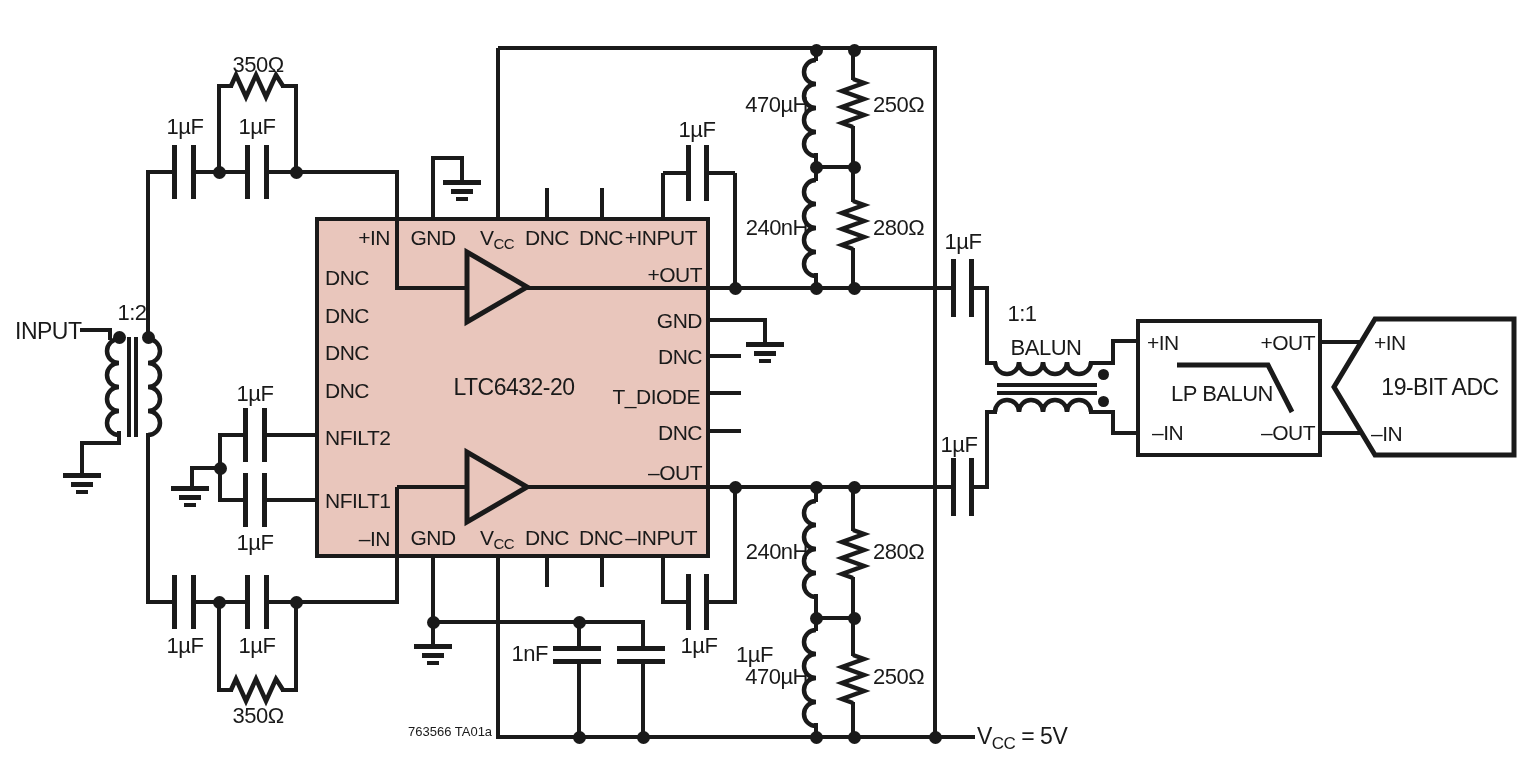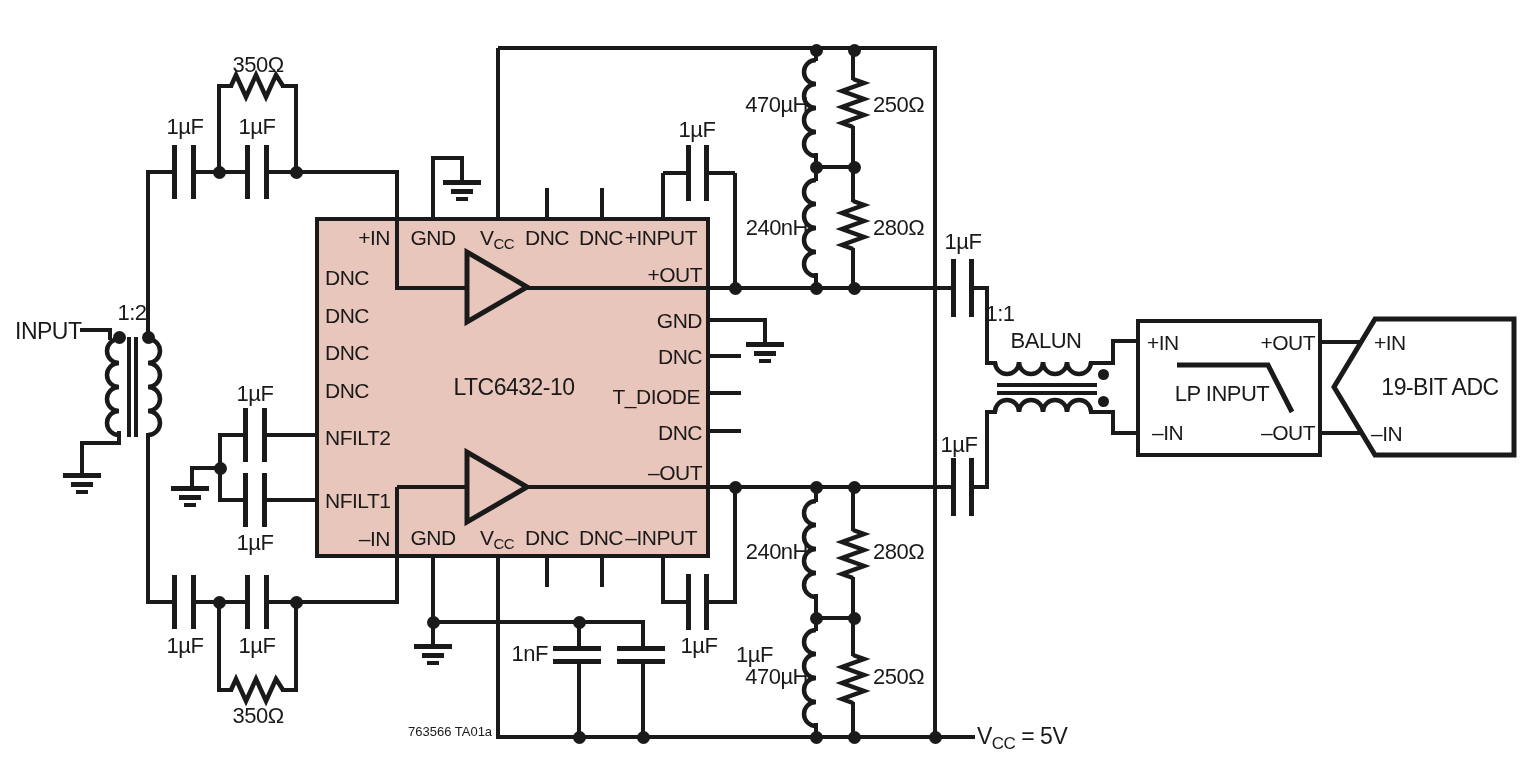--- a/index.html
+++ b/index.html
@@ -120,36 +120,36 @@
   <div class="t ra" style="left:808px;top:228px">240nH</div>
   <div class="t la" style="left:873px;top:228px">280Ω</div>
   <div class="t ra" style="left:808px;top:552px">240nH</div>
   <div class="t la" style="left:873px;top:552px">280Ω</div>
   <div class="t ra" style="left:808px;top:677px">470µH</div>
   <div class="t la" style="left:873px;top:677px">250Ω</div>
 
   <div class="t ca" style="left:963px;top:242px">1µF</div>
   <div class="t ca" style="left:959px;top:445px">1µF</div>
 
-  <div class="t ca" style="left:1000px;top:314px">1:1</div>
-  <div class="t ca" style="left:1046px;top:341px">BALUN</div>
+  <div class="t ca" style="left:1022px;top:314px">1:1</div>
+  <div class="t ca" style="left:1046px;top:348px">BALUN</div>
 
   <div class="t la pin" style="left:1147px;top:342px;z-index:4">+IN</div>
   <div class="t ra pin" style="left:1315px;top:342px;z-index:4">+OUT</div>
   <div class="t la pin" style="left:1152px;top:432px;z-index:4">–IN</div>
   <div class="t ra pin" style="left:1315px;top:432px;z-index:4">–OUT</div>
-  <div class="t ca" style="left:1222px;top:394px;z-index:4">LP INPUT</div>
+  <div class="t ca" style="left:1222px;top:394px;z-index:4">LP BALUN</div>
 
   <div class="t la pin" style="left:1374px;top:342px;z-index:4">+IN</div>
   <div class="t la pin" style="left:1371px;top:433px;z-index:4">–IN</div>
   <div class="t ca big" style="left:1440px;top:387px;z-index:4">19-BIT ADC</div>
 
   <div class="t la big" style="left:977px;top:738px"><span>V</span><span class="sub2">CC</span><span> = 5V</span></div>
 
-  <div class="t ca big" style="left:514px;top:387px">LTC6432-10</div>
+  <div class="t ca big" style="left:514px;top:387px">LTC6432-20</div>
 
   <div class="t ra pin" style="left:390px;top:237px">+IN</div>
   <div class="t ca pin" style="left:433px;top:237px">GND</div>
   <div class="t la pin" style="left:480px;top:239px"><span>V</span><span class="sub">CC</span></div>
   <div class="t ca pin" style="left:547px;top:237px">DNC</div>
   <div class="t ca pin" style="left:601px;top:237px">DNC</div>
   <div class="t ra pin" style="left:697px;top:237px">+INPUT</div>
 
   <div class="t la pin" style="left:325px;top:277px">DNC</div>
   <div class="t la pin" style="left:325px;top:315px">DNC</div>

